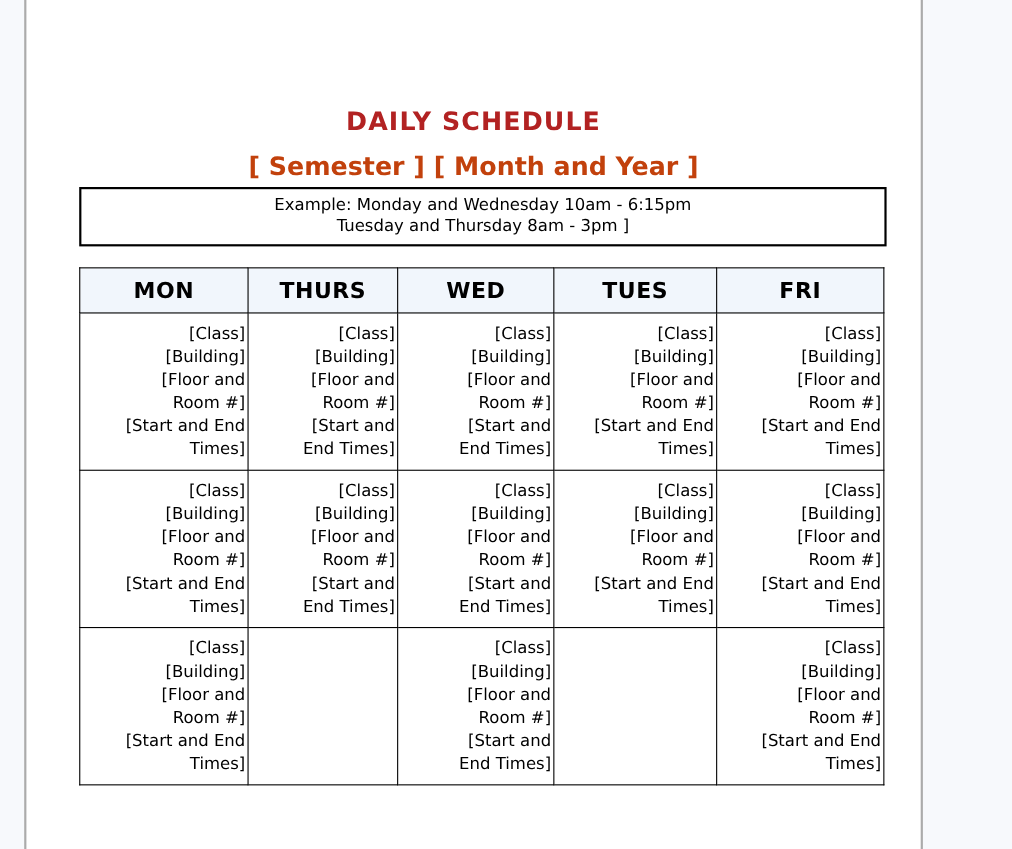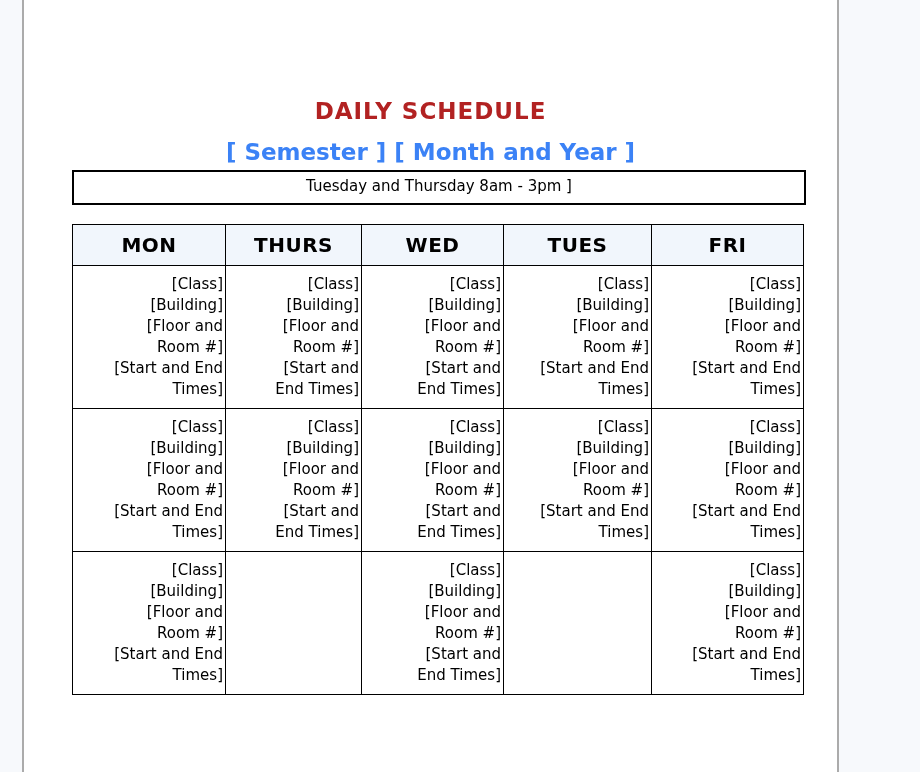--- a/index.html
+++ b/index.html
@@ -28,21 +28,21 @@
     letter-spacing: 1px;
     color: var(--title-red, #B22222);
     line-height: 27px;
   }
   .subtitle {
     margin: 14px 0 0 0;
     text-align: center;
     font-size: 23px;
     font-weight: bold;
     line-height: 27px;
-    color: #3b82f6;
+    color: #c2410c;
   }
   .note-box {
     box-sizing: border-box;
     width: 734px;
     margin: 4px 0 0 48px;
     border: 2px solid #000;
     padding: 5px 10px 7px 10px;
     text-align: center;
     font-size: 15px;
     line-height: 19px;
@@ -76,20 +76,21 @@
 </head>
 <body>
 
 <div class="page">
 
   <div class="title">DAILY SCHEDULE</div>
 
   <div class="subtitle">[ Semester ] [ Month and Year ]</div>
 
   <div class="note-box">
+    <div class="note-line">Example: Monday and Wednesday 10am - 6:15pm</div>
     <div class="note-line">Tuesday and Thursday 8am - 3pm ]</div>
   </div>
 
   <table class="schedule">
     <colgroup>
         <col style="width: 153px;">
         <col style="width: 136px;">
         <col style="width: 142px;">
         <col style="width: 148px;">
         <col style="width: 152px;">

